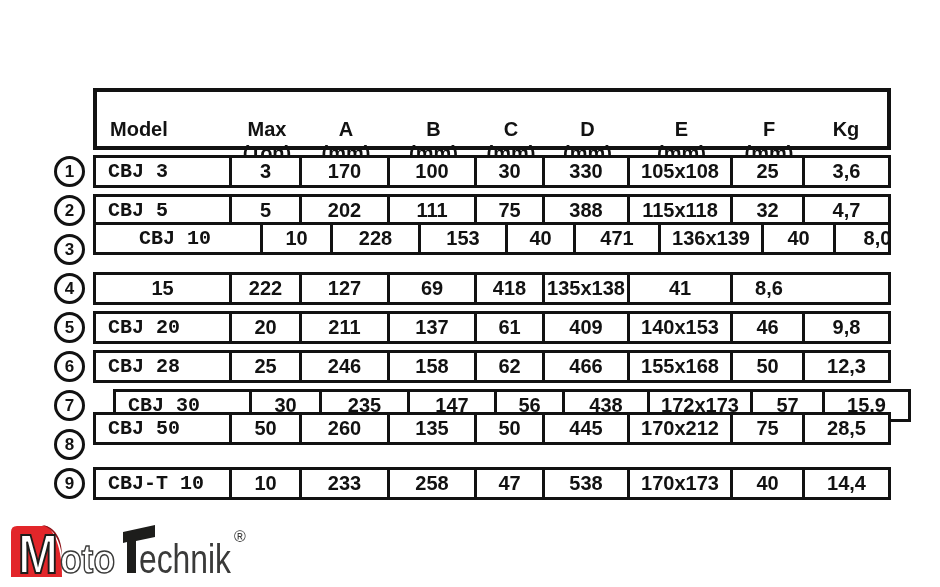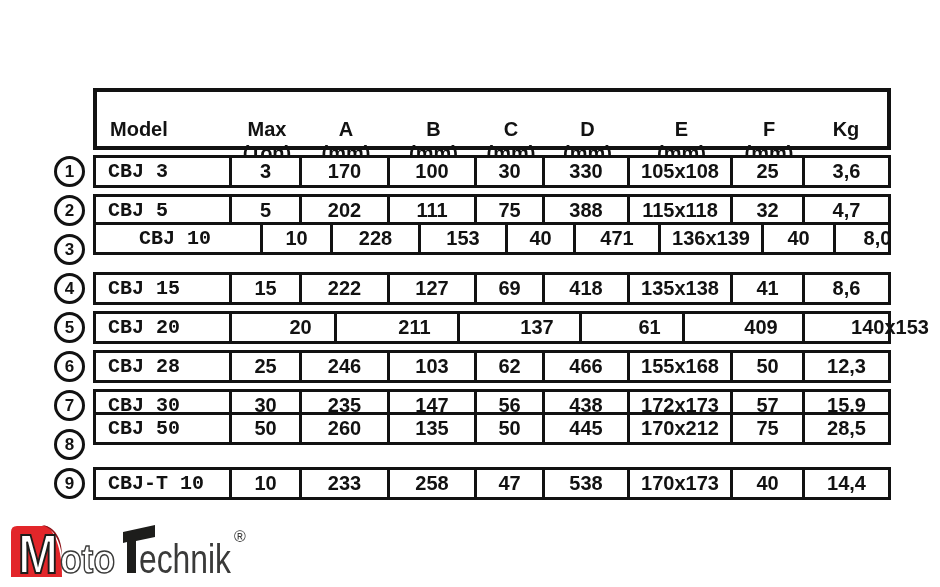--- a/index.html
+++ b/index.html
@@ -115,56 +115,55 @@
         <div class="cell c2">228</div>
         <div class="cell c3">153</div>
         <div class="cell c4">40</div>
         <div class="cell c5">471</div>
         <div class="cell c6">136x139</div>
         <div class="cell c7">40</div>
         <div class="cell c8 last">8,0</div>
       </div>
       <div class="circle" style="top: 273px;">4</div>
       <div class="rowbox" style="top: 272px;">
-        <div class="cell c0">CBJ 15</div>
         <div class="cell c1">15</div>
         <div class="cell c2">222</div>
         <div class="cell c3">127</div>
         <div class="cell c4">69</div>
         <div class="cell c5">418</div>
         <div class="cell c6">135x138</div>
         <div class="cell c7">41</div>
         <div class="cell c8 last">8,6</div>
       </div>
       <div class="circle" style="top: 312px;">5</div>
-      <div class="rowbox" style="top: 311px; gap: 35px;">
+      <div class="rowbox" style="top: 311px;">
         <div class="cell c0">CBJ 20</div>
         <div class="cell c1">20</div>
         <div class="cell c2">211</div>
         <div class="cell c3">137</div>
         <div class="cell c4">61</div>
         <div class="cell c5">409</div>
         <div class="cell c6">140x153</div>
         <div class="cell c7">46</div>
         <div class="cell c8 last">9,8</div>
       </div>
       <div class="circle" style="top: 351px;">6</div>
       <div class="rowbox" style="top: 350px;">
         <div class="cell c0">CBJ 28</div>
         <div class="cell c1">25</div>
         <div class="cell c2">246</div>
-        <div class="cell c3">103</div>
+        <div class="cell c3">158</div>
         <div class="cell c4">62</div>
         <div class="cell c5">466</div>
         <div class="cell c6">155x168</div>
         <div class="cell c7">50</div>
         <div class="cell c8 last">12,3</div>
       </div>
       <div class="circle" style="top: 390px;">7</div>
-      <div class="rowbox" style="top: 389px;">
+      <div class="rowbox" style="top: 389px; margin-left: 20px;">
         <div class="cell c0">CBJ 30</div>
         <div class="cell c1">30</div>
         <div class="cell c2">235</div>
         <div class="cell c3">147</div>
         <div class="cell c4">56</div>
         <div class="cell c5">438</div>
         <div class="cell c6">172x173</div>
         <div class="cell c7">57</div>
         <div class="cell c8 last">15,9</div>
       </div>

